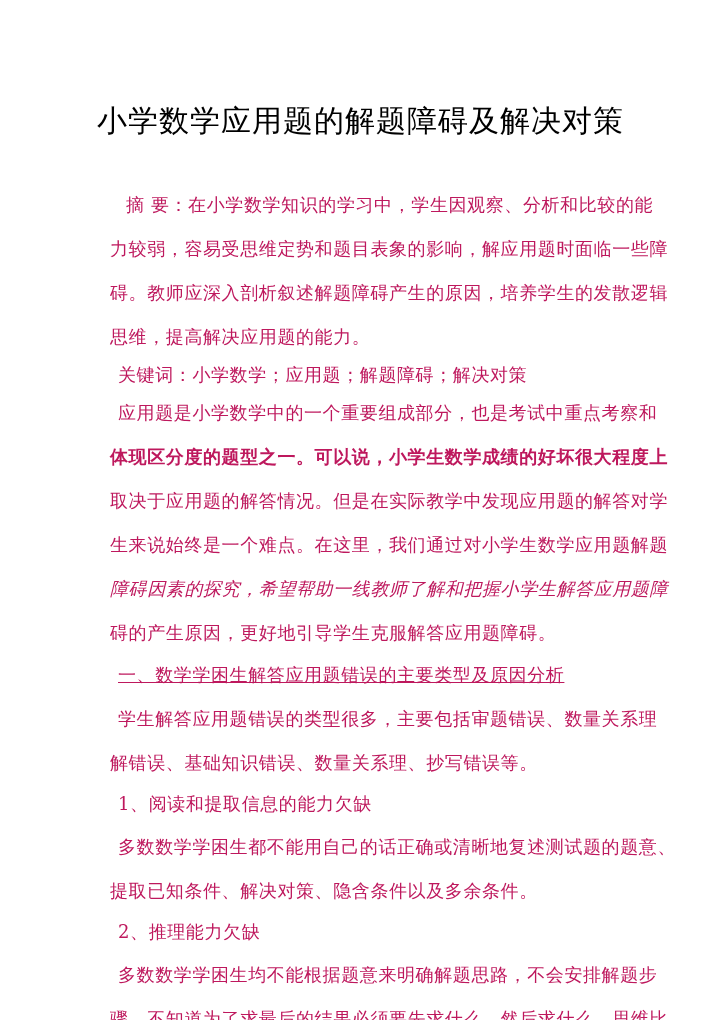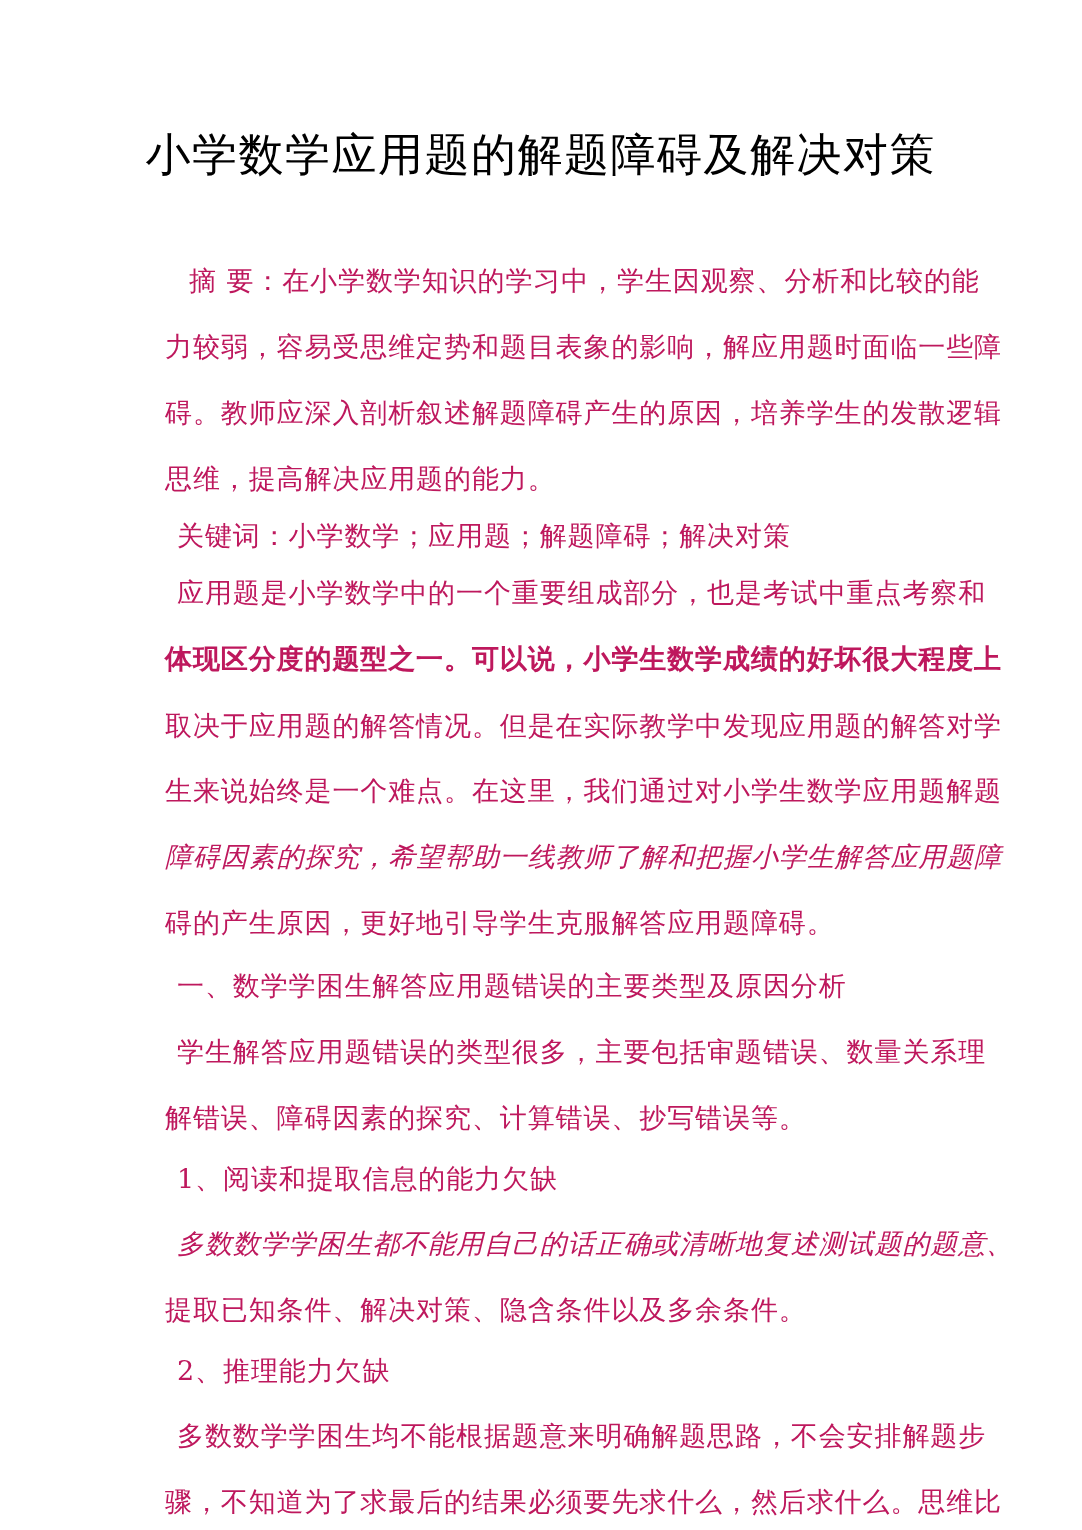--- a/index.html
+++ b/index.html
@@ -1,18 +1,18 @@
 <!DOCTYPE html>
 <html><head>
   <meta charset="utf-8">
   <style>
     html, body { margin: 0; padding: 0; background: #ffffff; }
     body { width: 721px; height: 1020px; position: relative; overflow: hidden; }
     .page {
-      position: absolute; left: 0; top: 0; width: 721px; height: 760px;
+      position: absolute; left: 0; top: 17px; width: 721px; height: 760px;
       background: #ffffff; color: #111111;
       font-family: "DejaVu Serif", "Liberation Serif", serif;
     }
     .title {
       position: absolute; left: 0; top: 84px; width: 721px; text-align: center;
       font-size: 30px; line-height: 40px; letter-spacing: 1px; color: #000;
     }
     .line {
       position: absolute; left: 110px; white-space: nowrap;
       font-size: 18px; line-height: 24px; color: #be185d;
@@ -27,27 +27,27 @@
 <div class="page">
   <div class="title">小学数学应用题的解题障碍及解决对策</div>
   <div id="body-lines">
       <div class="line indent2" style="top: 176px;">摘  要：在小学数学知识的学习中，学生因观察、分析和比较的能</div>
       <div class="line" style="top: 220px;">力较弱，容易受思维定势和题目表象的影响，解应用题时面临一些障</div>
       <div class="line" style="top: 264px;">碍。教师应深入剖析叙述解题障碍产生的原因，培养学生的发散逻辑</div>
       <div class="line" style="top: 308px;">思维，提高解决应用题的能力。</div>
       <div class="line indent1" style="top: 346px;">关键词：小学数学；应用题；解题障碍；解决对策</div>
       <div class="line indent1" style="top: 384px;">应用题是小学数学中的一个重要组成部分，也是考试中重点考察和</div>
       <div class="line" style="top: 428px; font-weight: bold;">体现区分度的题型之一。可以说，小学生数学成绩的好坏很大程度上</div>
-      <div class="line" style="top: 472px; font-family: Liberation Serif, serif;">取决于应用题的解答情况。但是在实际教学中发现应用题的解答对学</div>
+      <div class="line" style="top: 472px;">取决于应用题的解答情况。但是在实际教学中发现应用题的解答对学</div>
       <div class="line" style="top: 516px;">生来说始终是一个难点。在这里，我们通过对小学生数学应用题解题</div>
       <div class="line" style="top: 560px; font-style: italic;">障碍因素的探究，希望帮助一线教师了解和把握小学生解答应用题障</div>
       <div class="line" style="top: 604px;">碍的产生原因，更好地引导学生克服解答应用题障碍。</div>
-      <div class="line indent1" style="top: 646px;">一、数学学困生解答应用题错误的主要类型及原因分析</div>
+      <div class="line indent1" style="top: 646px; text-decoration: underline;">一、数学学困生解答应用题错误的主要类型及原因分析</div>
       <div class="line indent1" style="top: 690px;">学生解答应用题错误的类型很多，主要包括审题错误、数量关系理</div>
-      <div class="line" style="top: 734px;">解错误、障碍因素的探究、计算错误、抄写错误等。</div>
+      <div class="line" style="top: 734px;">解错误、基础知识错误、数量关系理、抄写错误等。</div>
       <div class="line indent1" style="top: 775px;">1、阅读和提取信息的能力欠缺</div>
-      <div class="line indent1" style="top: 818px; font-style: italic;">多数数学学困生都不能用自己的话正确或清晰地复述测试题的题意、</div>
+      <div class="line indent1" style="top: 818px;">多数数学学困生都不能用自己的话正确或清晰地复述测试题的题意、</div>
       <div class="line" style="top: 862px;">提取已知条件、解决对策、隐含条件以及多余条件。</div>
       <div class="line indent1" style="top: 903px; text-align: right;">2、推理能力欠缺</div>
       <div class="line indent1" style="top: 946px;">多数数学学困生均不能根据题意来明确解题思路，不会安排解题步</div>
       <div class="line" style="top: 990px;">骤，不知道为了求最后的结果必须要先求什么，然后求什么。思维比</div>
     </div>
 </div>
 
 </body></html>

